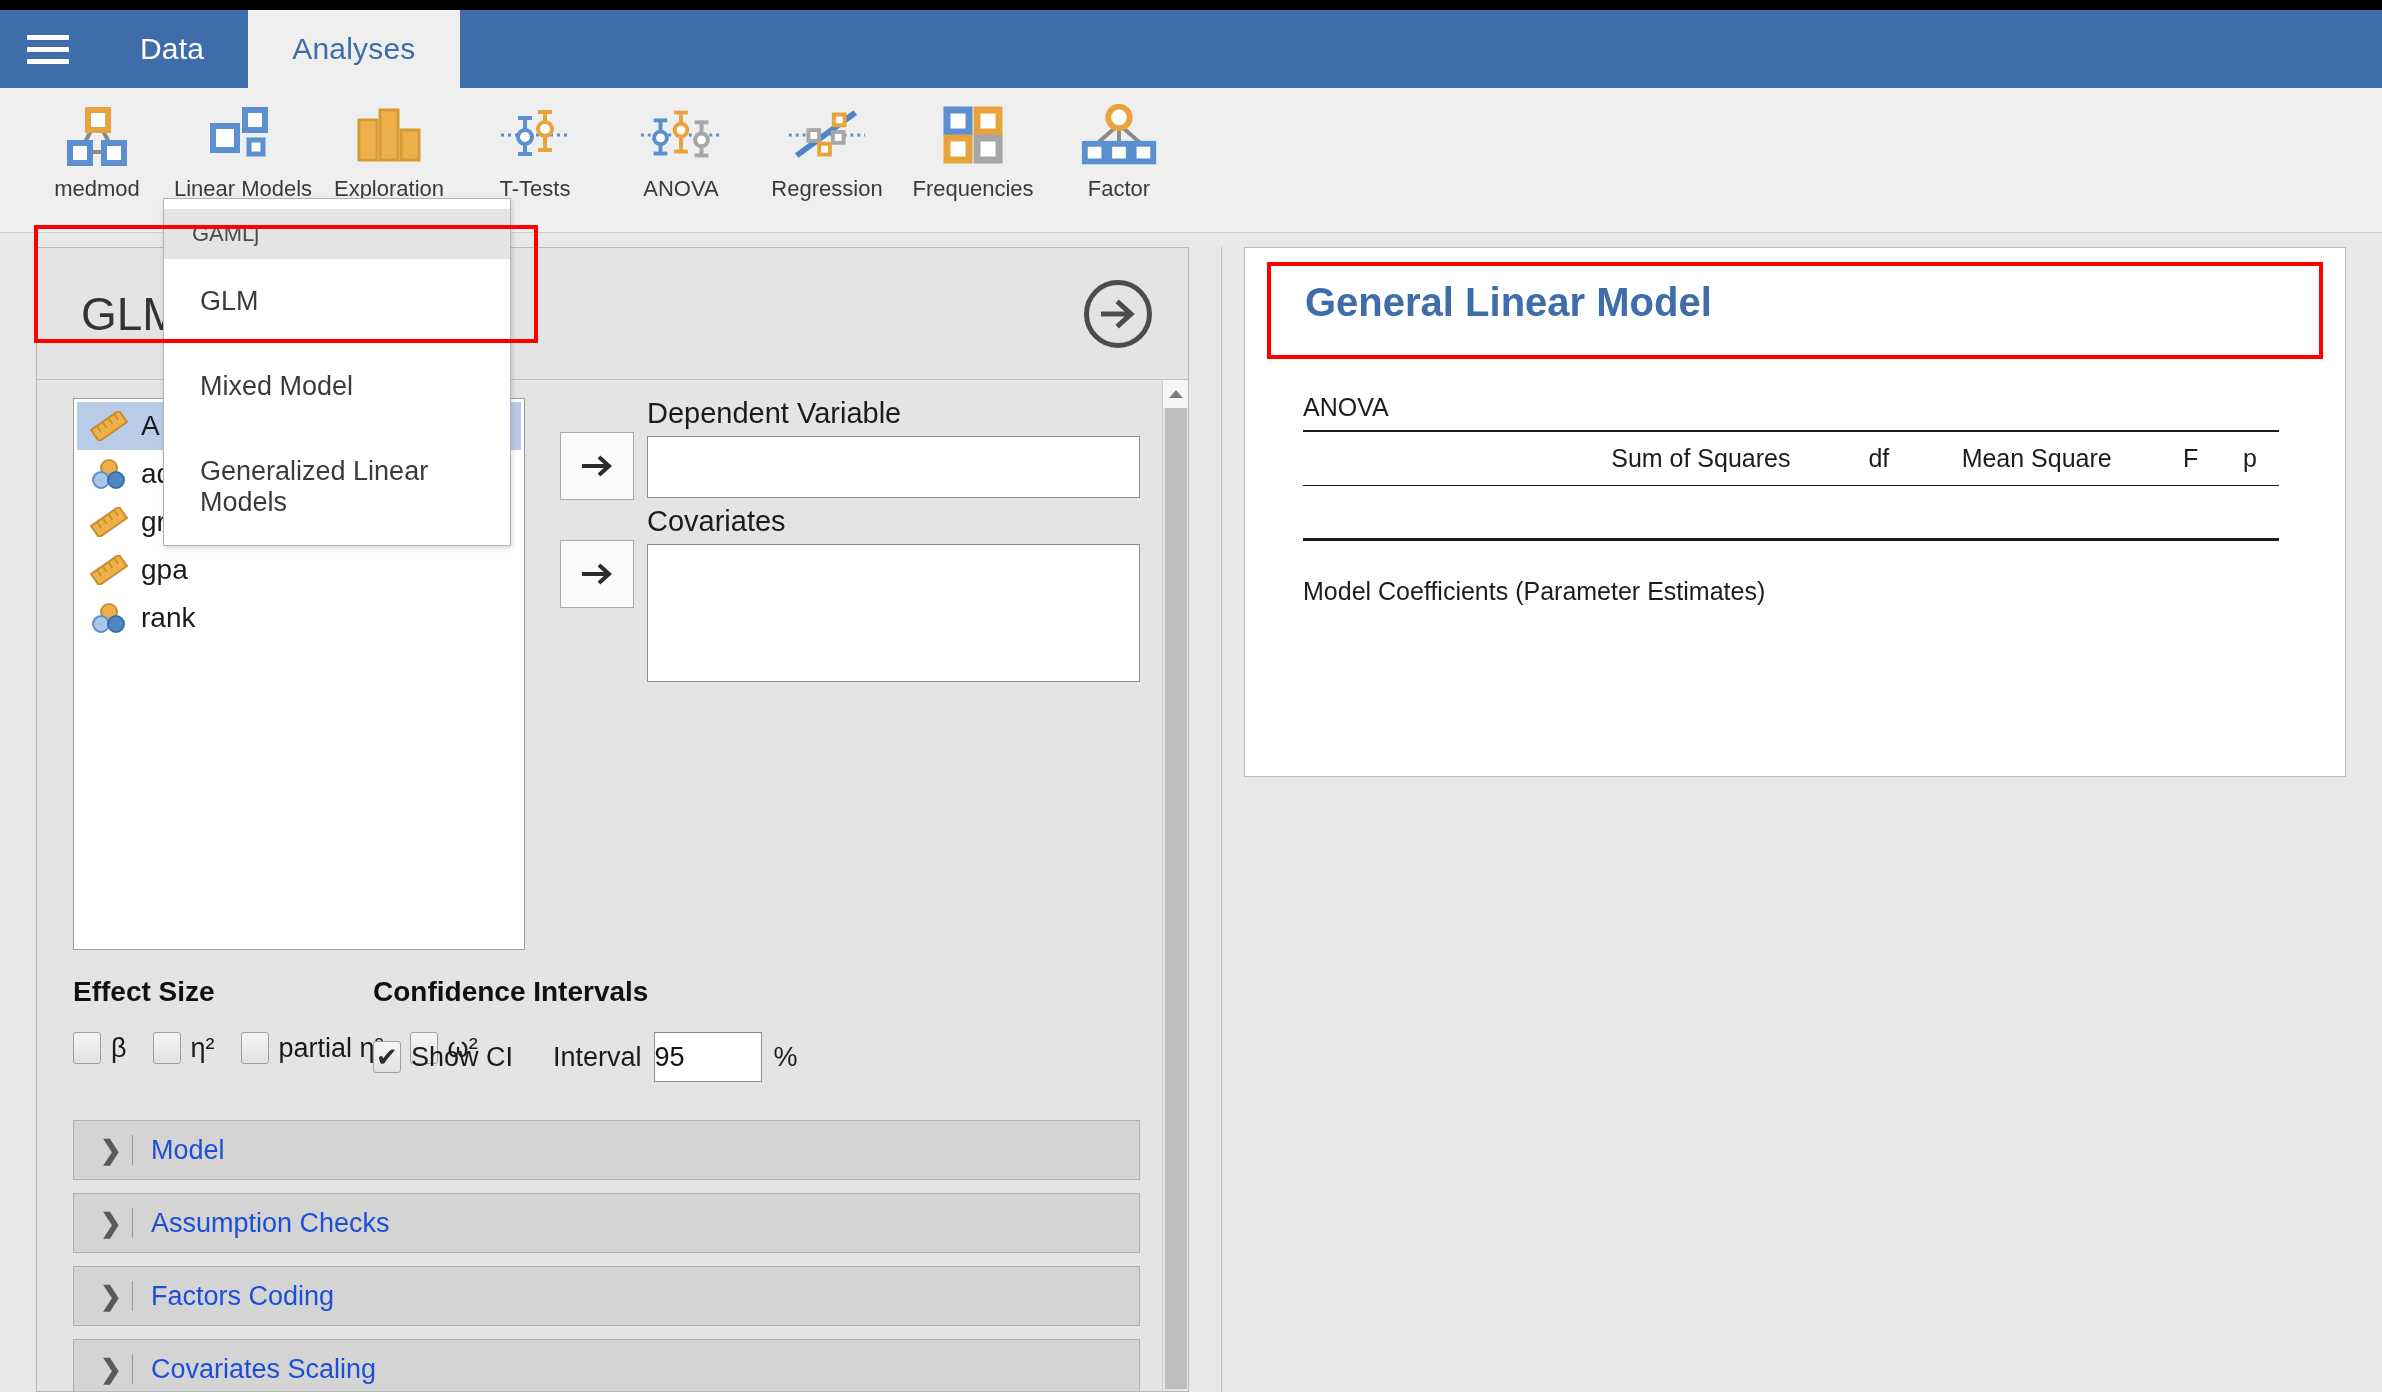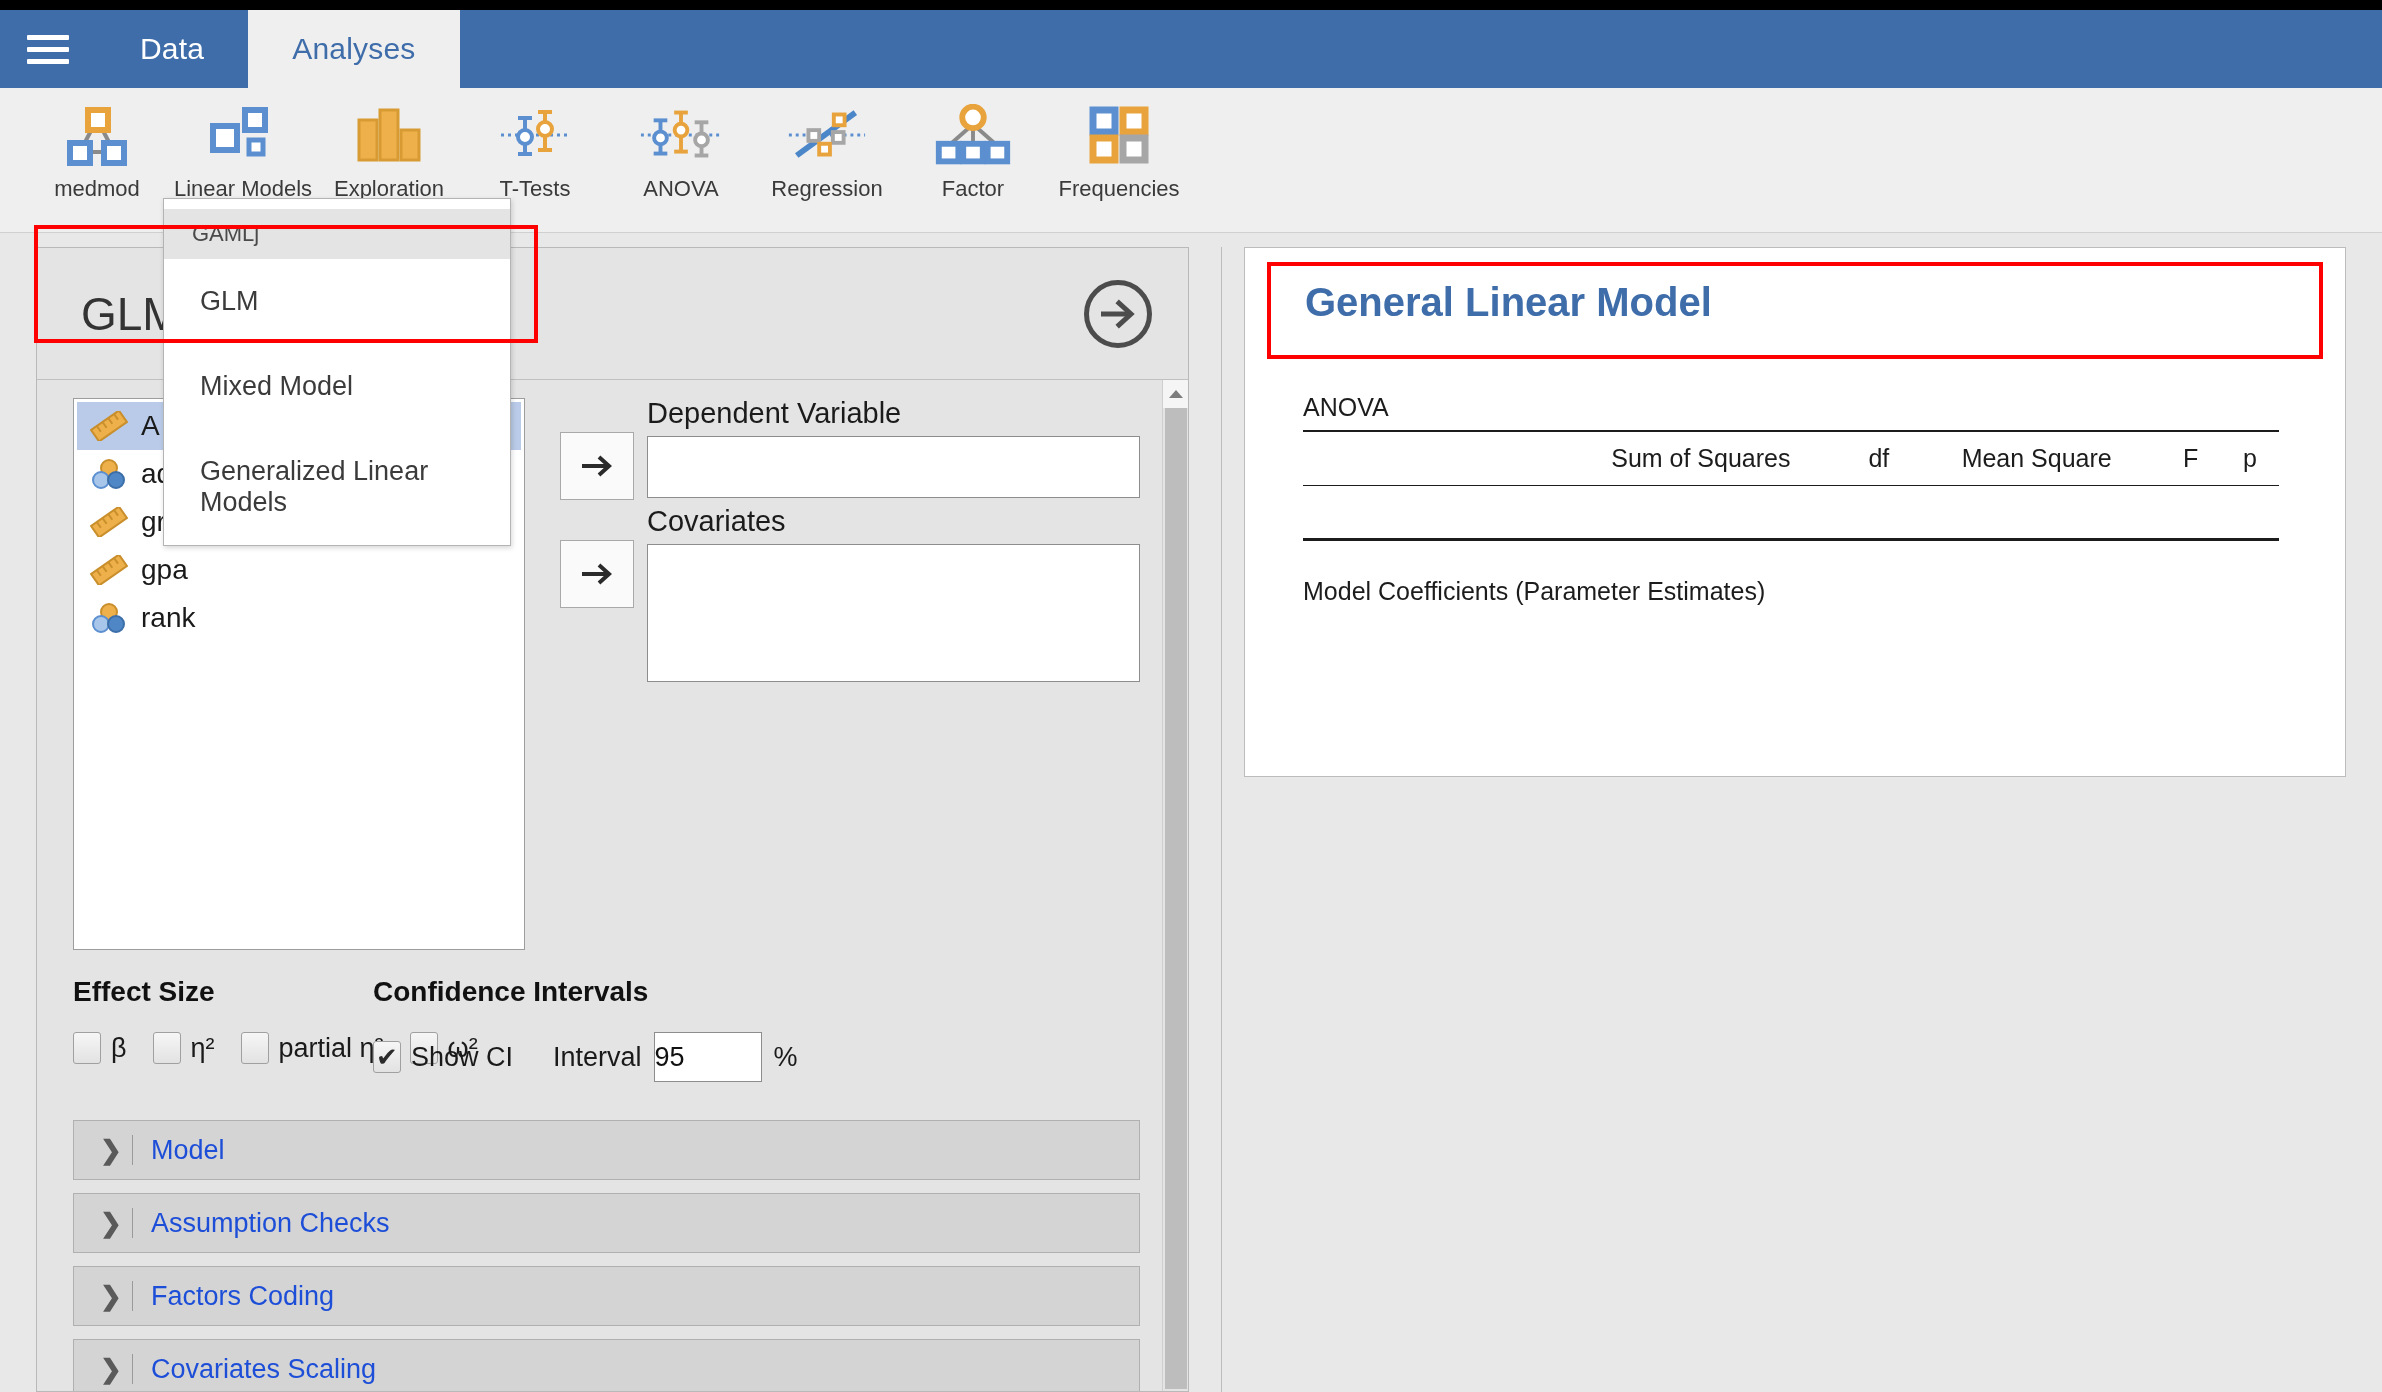--- a/index.html
+++ b/index.html
@@ -429,43 +429,43 @@
         <rect x="49" y="28" width="11" height="11" fill="#fff" stroke="#a6a6a6" stroke-width="4"></rect>
         <rect x="50" y="10" width="11" height="11" fill="#fff" stroke="#e8a33d" stroke-width="4"></rect>
         <rect x="35" y="40" width="11" height="11" fill="#fff" stroke="#e8a33d" stroke-width="4"></rect>
       </svg>
     </div>
     <div class="module-label">Regression</div>
   </div>
 
   <div class="module-item">
     <div class="module-icon">
+      <svg width="80" height="62" viewBox="0 0 80 62">
+        <rect x="14" y="6" width="22" height="22" fill="#fff" stroke="#5b8fd0" stroke-width="7"></rect>
+        <rect x="44" y="6" width="22" height="22" fill="#fff" stroke="#e8a33d" stroke-width="7"></rect>
+        <rect x="14" y="34" width="22" height="22" fill="#fff" stroke="#e8a33d" stroke-width="7"></rect>
+        <rect x="44" y="34" width="22" height="22" fill="#fff" stroke="#a6a6a6" stroke-width="7"></rect>
+      </svg>
+    </div>
+    <div class="module-label">Frequencies</div>
+  </div>
+
+  <div class="module-item">
+    <div class="module-icon">
       <svg width="86" height="62" viewBox="0 0 86 62">
         <line x1="43" y1="20" x2="18" y2="42" stroke="#8a8a8a" stroke-width="4"></line>
         <line x1="43" y1="20" x2="43" y2="42" stroke="#8a8a8a" stroke-width="4"></line>
         <line x1="43" y1="20" x2="68" y2="42" stroke="#8a8a8a" stroke-width="4"></line>
         <circle cx="43" cy="13" r="11" fill="#fff" stroke="#e8a33d" stroke-width="6"></circle>
         <rect x="8" y="40" width="20" height="18" fill="#fff" stroke="#5b8fd0" stroke-width="6"></rect>
         <rect x="33" y="40" width="20" height="18" fill="#fff" stroke="#5b8fd0" stroke-width="6"></rect>
         <rect x="58" y="40" width="20" height="18" fill="#fff" stroke="#5b8fd0" stroke-width="6"></rect>
       </svg>
     </div>
     <div class="module-label">Factor</div>
-  </div>
-
-  <div class="module-item">
-    <div class="module-icon">
-      <svg width="80" height="62" viewBox="0 0 80 62">
-        <rect x="14" y="6" width="22" height="22" fill="#fff" stroke="#5b8fd0" stroke-width="7"></rect>
-        <rect x="44" y="6" width="22" height="22" fill="#fff" stroke="#e8a33d" stroke-width="7"></rect>
-        <rect x="14" y="34" width="22" height="22" fill="#fff" stroke="#e8a33d" stroke-width="7"></rect>
-        <rect x="44" y="34" width="22" height="22" fill="#fff" stroke="#a6a6a6" stroke-width="7"></rect>
-      </svg>
-    </div>
-    <div class="module-label">Frequencies</div>
   </div>
 
 </div>
 
 <div class="body-split">
 
   <div class="options-outer">
 
     <div class="options-header">
       <div class="analysis-title">GLM</div>

